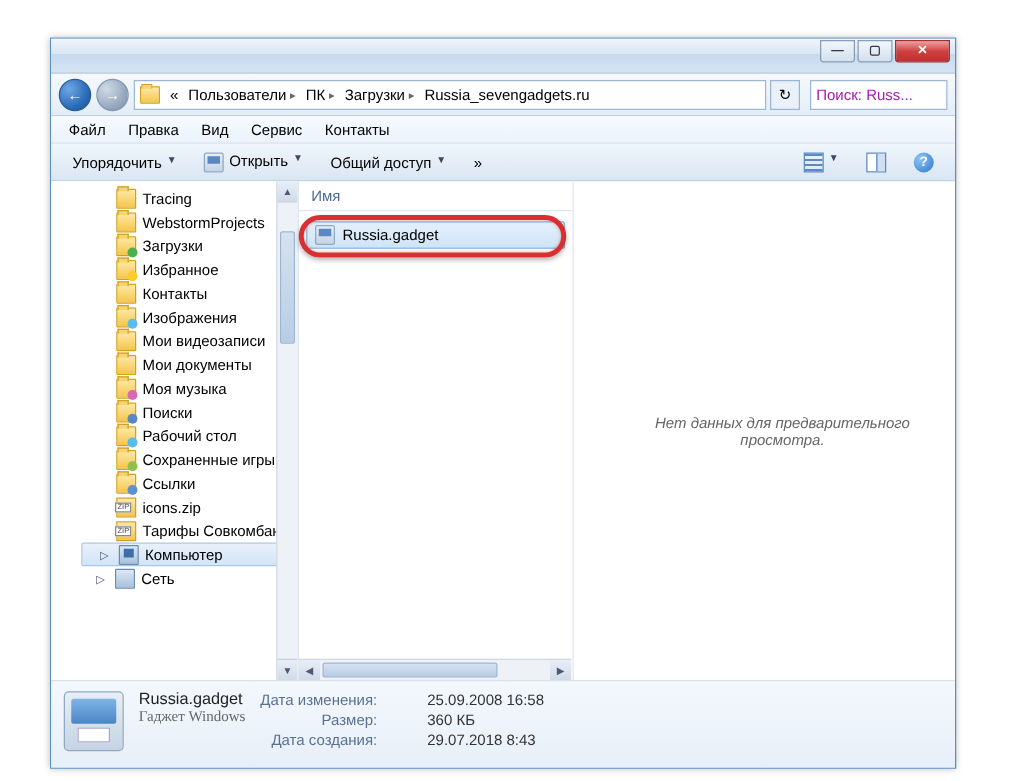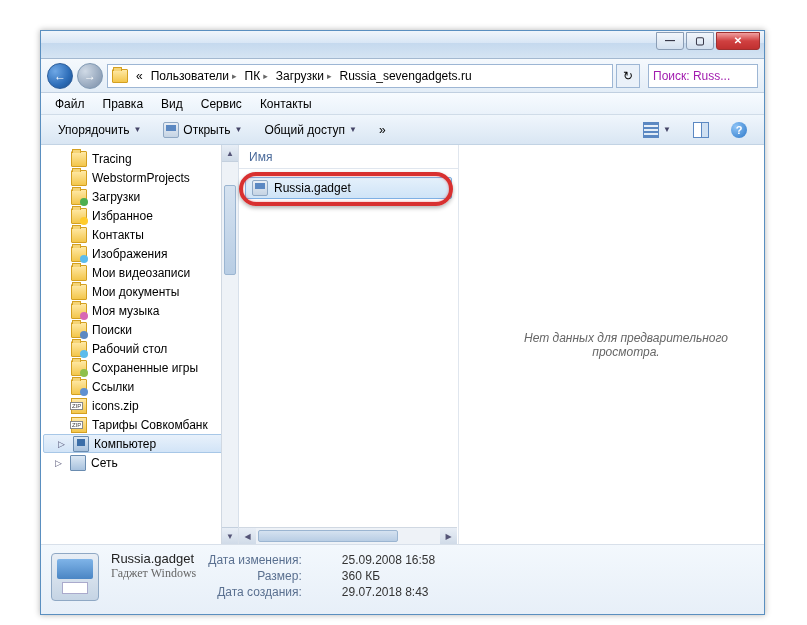--- a/index.html
+++ b/index.html
@@ -44,32 +44,32 @@
 .bc-arrow { color:#666; font-size:9px;}
 .folder-ico { width:16px; height:14px; background: linear-gradient(#ffe9a6,#f3c64b); border:1px solid #d4a020; border-radius:1px; position:relative;}
 .folder-ico:before{content:"";position:absolute;top:-3px;left:0;width:7px;height:3px;background:#f5d477;border:1px solid #d4a020;border-bottom:none;border-radius:1px 1px 0 0;}
 .refresh { width:24px; height:24px; border:1px solid #9db6d4; background:#eaf1f9; display:flex;align-items:center;justify-content:center; margin-left:-1px;}
 .search-box { width:110px; height:24px; border:1px solid #9db6d4; background:#fff; margin-left:4px; display:flex; align-items:center; padding:0 4px; color:#a21caf; overflow:hidden;}
 
 .menu-row { height:22px; background: linear-gradient(#f7fbff,#eaf2fa); border-bottom:1px solid #d0dce8; display:flex; align-items:center; padding:0 6px; gap:2px;}
 .menu-item { padding: 2px 8px; }
 
 .toolbar { height:30px; background: linear-gradient(#f0f6fc,#d9e6f3); border-bottom:1px solid #c2d3e4; display:flex; align-items:center; padding:0 8px; gap:4px;}
-.tool-btn { padding:3px 8px; display:flex; align-items:center; gap:4px; border:1px solid transparent; border-radius:2px;}
+.tool-btn { padding:3px 8px; display:flex; align-items:flex-start; gap:4px; border:1px solid transparent; border-radius:2px;}
 .tool-btn .drop{font-size:8px;color:#446;}
 .tool-spacer{flex:1;}
 .tool-ico { width:16px;height:16px; display:inline-block;}
 .tool-ico.eq{background:repeating-linear-gradient(to bottom,#5b88c2 0 2px,transparent 2px 4px); border:1px solid #5b88c2;}
 .tool-ico.pane{background:#fff;border:1px solid #5b88c2; position:relative;}
 .tool-ico.pane:after{content:"";position:absolute;right:0;top:0;bottom:0;width:6px;background:#cfe0f2;border-left:1px solid #5b88c2;}
 .tool-ico.help{width:16px;height:16px;border-radius:50%;background:radial-gradient(circle at 30% 30%,#8ec4f7,#2d78c8);color:#fff;display:flex;align-items:center;justify-content:center;font-weight:bold;font-size:11px;}
 
 .body-area { position:absolute; top:114px; left:0; right:0; bottom:70px; display:flex; }
 .sidebar { width:198px; border-right:1px solid #d8e0ea; overflow:hidden; background:#fff; position:relative;}
-.tree { padding: 4px 0; overflow-y:auto; height:100%;}
+.tree { padding: 4px 0; overflow-y:auto; height:100%;margin-left:22px;}
 .tree-item { display:flex; align-items:center; gap:5px; padding:2px 0 2px 30px; height:19px; white-space:nowrap;}
 .tree-item.sel { background:linear-gradient(#e8f1fb,#d2e4f7); border:1px solid #a7c7e7; border-radius:2px; margin:0 2px; padding-left:28px;}
 .tree-item.root { padding-left:14px;}
 .ico { width:16px; height:16px; flex-shrink:0;}
 .ico-folder{background:linear-gradient(#ffe9a6,#f3c64b);border:1px solid #d4a020;border-radius:1px;position:relative;}
 .ico-folder:before{content:"";position:absolute;top:-3px;left:0;width:7px;height:3px;background:#f5d477;border:1px solid #d4a020;border-bottom:none;}
 .ico-folder.accent:after{content:"";position:absolute;right:-2px;bottom:-2px;width:8px;height:8px;border-radius:50%;}
 .ico-folder.green:after{background:#4caf50;}
 .ico-folder.star:after{background:#ffcb2b;}
 .ico-folder.img:after{background:#5bbcec;}

